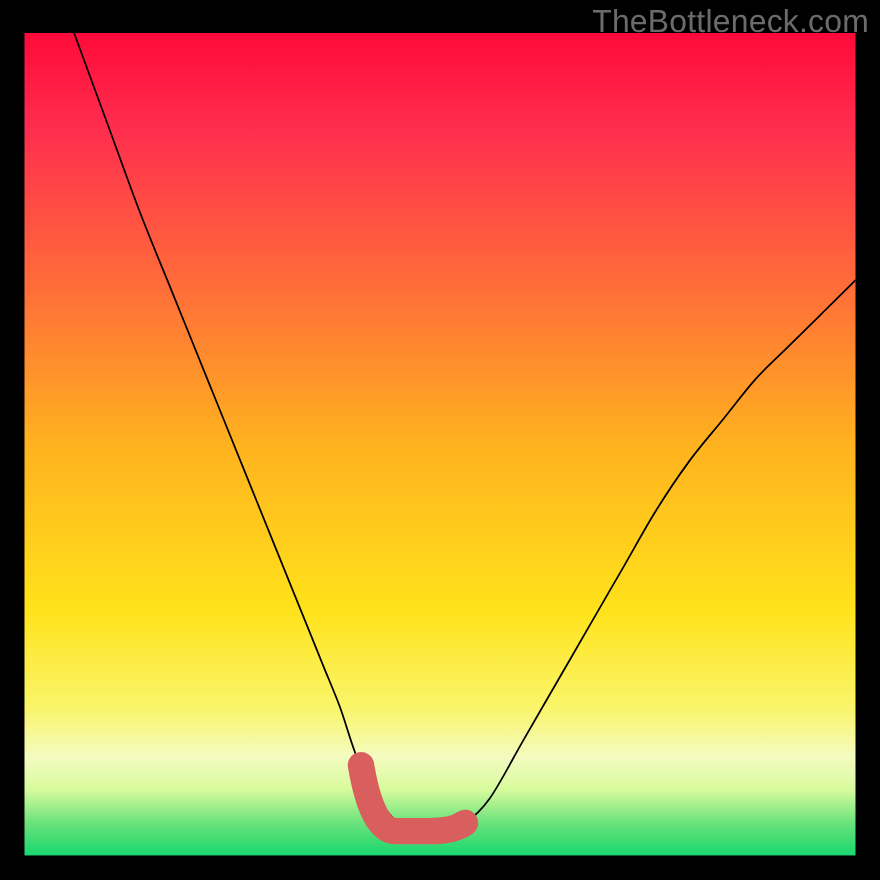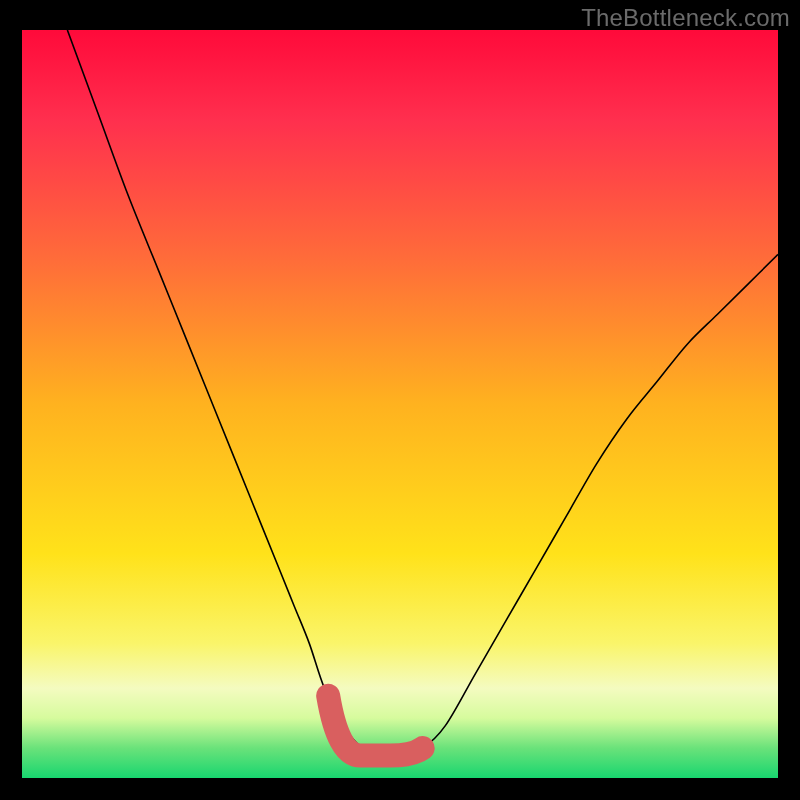--- a/index.html
+++ b/index.html
@@ -14,21 +14,21 @@
     position: relative;
     width: 800px;
     height: 800px;
     background: #000;
   }
   .watermark {
     position: absolute;
     top: 4px;
     right: 10px;
     font-family: Arial, Helvetica, sans-serif;
-    font-size: 24px;
+    font-size: 29px;
     font-weight: 500;
     color: #6b6b6b;
     letter-spacing: 0.2px;
     z-index: 3;
   }
   .plot-area {
     position: absolute;
     left: 22px;
     top: 30px;
     width: 756px;

